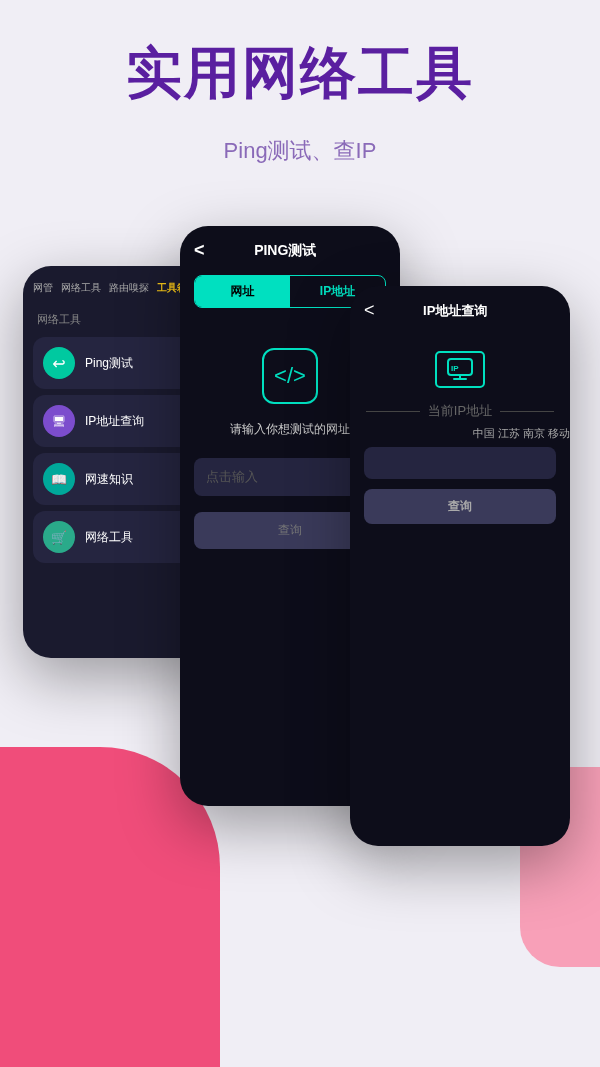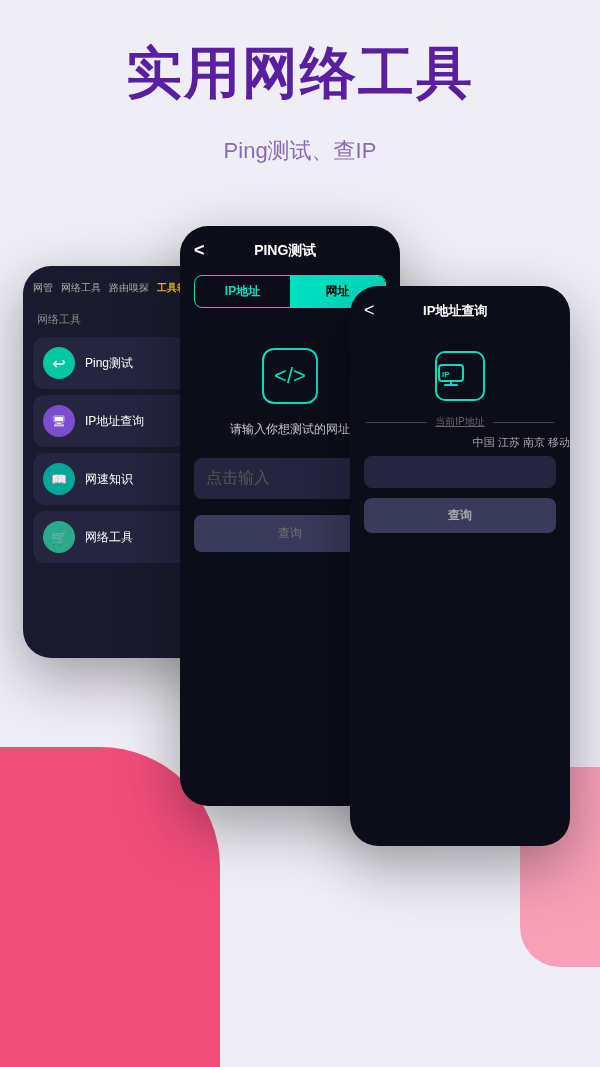--- a/index.html
+++ b/index.html
@@ -223,21 +223,21 @@
       text-align: left;
       margin-top: 16px;
       line-height: 1.5;
     }
     .p2-input-area {
       margin: 20px 14px 16px;
       background: #252540;
       border-radius: 8px;
       padding: 10px 12px;
       color: #666;
-      font-size: 16px;
+      font-size: 13px;
     }
     .p2-btn {
       margin: 10px 14px 0;
       background: #3a3a5a;
       border-radius: 8px;
       padding: 10px;
       text-align: center;
       color: #777;
       font-size: 12px;
     }
@@ -261,37 +261,36 @@
       color: #fff;
       margin-right: 20px;
     }
     .p3-icon-area {
       display: flex;
       justify-content: center;
       margin-top: 20px;
     }
     .p3-ip-icon {
       width: 50px;
-      height: 50px;
+      height: 37px;
       border: 2px solid #00e0c0;
-      border-radius: 10px;
-      display: flex;
-      align-items: center;
-      justify-content: flex-start;
+      border-radius: 5px;
+      display: flex;
+      align-items: center;
+      justify-content: center;
       color: #00e0c0;
       font-size: 18px;
     }
     .p3-divider {
       display: flex;
       align-items: center;
       margin: 14px 16px 6px;
       gap: 8px;
       color: #666;
-      font-size: 10px;
-      text-decoration: underline;
+      font-size: 13px;
     }
     .p3-divider::before, .p3-divider::after {
       content: '';
       flex: 1;
       height: 1px;
       background: #444;
     }
     .p3-ip-value {
       color: #fff;
       font-size: 22px;
@@ -375,22 +374,22 @@
     </div>
   </div>
 
   <div class="phone phone-2">
     <div class="p2-header">
       <span class="p2-back">&lt;</span>
       <span class="p2-title">PING测试</span>
     </div>
 
     <div class="p2-tabs">
+      <div class="p2-tab active">网址</div>
       <div class="p2-tab">IP地址</div>
-      <div class="p2-tab active">网址</div>
     </div>
 
     <div class="p2-icon-area">
       <div class="p2-code-icon">
         <span>&lt;/&gt;</span>
       </div>
       <div class="p2-hint">请输入你想测试的网址</div>
     </div>
 
     <div class="p2-input-area">

